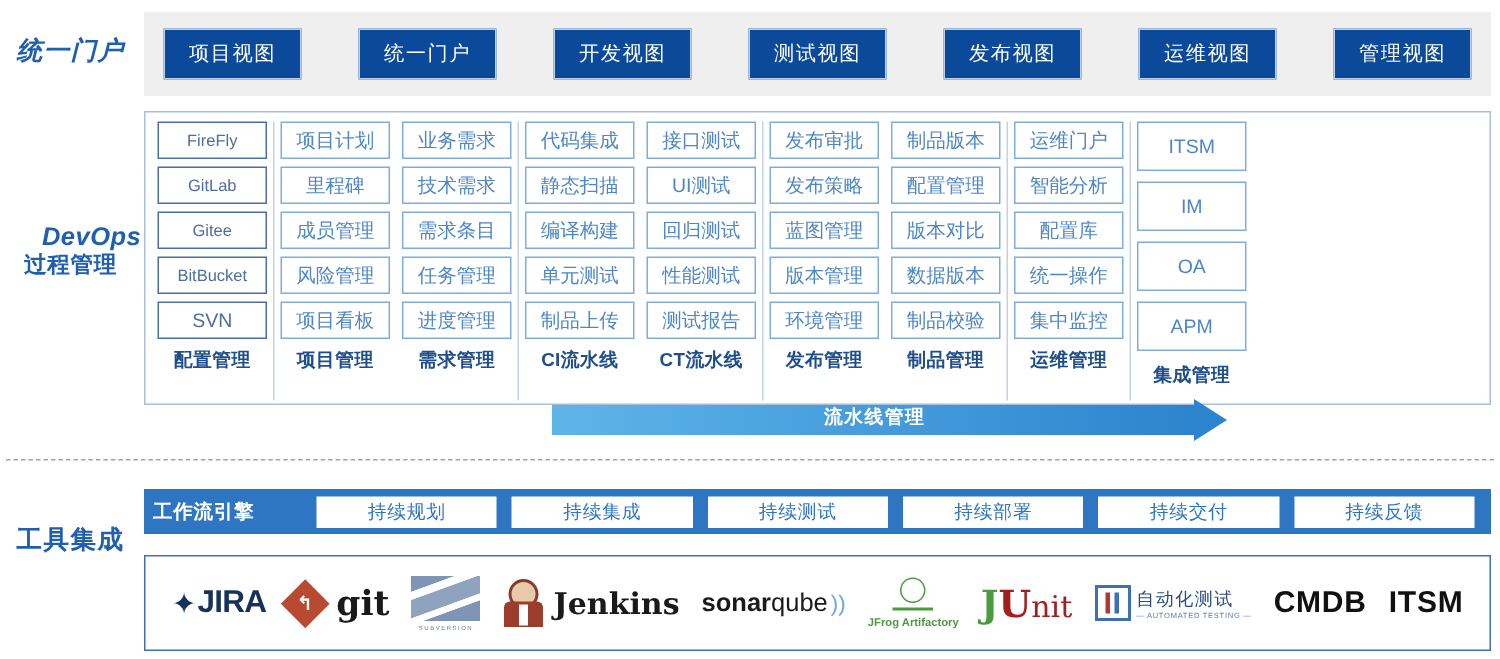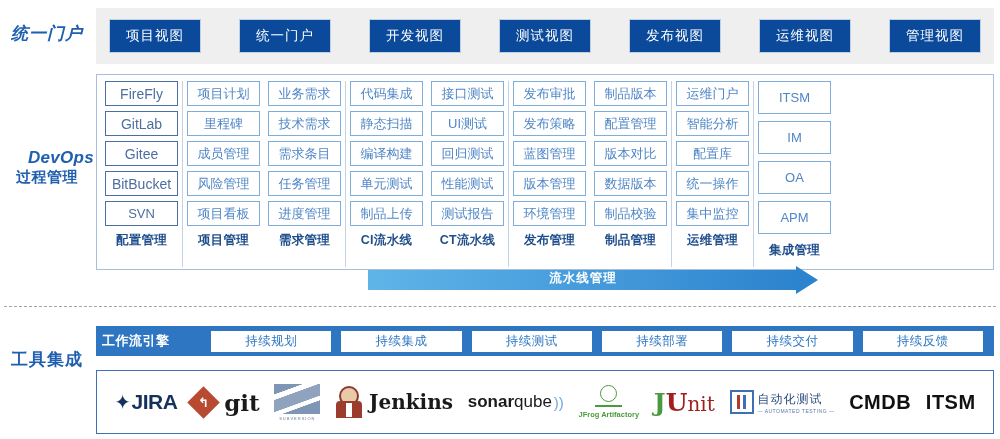--- a/index.html
+++ b/index.html
@@ -67,21 +67,21 @@
     margin-bottom: 5px;
     border: 1.4px solid #7FAEDB;
     color: #4E86C6;
     font-size: 13px;
     display: flex; align-items: center; justify-content: center;
     background: #fff;
     white-space: nowrap;
   }
   .col.dark .cell { border-color: #4A6FA5; color: #4E6E9E; }
   .col.tall .cell { height: 33px; margin-bottom: 7px; }
-  .cell.small { font-size: 14px; }
+  .cell.small { font-size: 11px; }
   .col-title {
     margin-top: 1px;
     font-size: 12.5px; font-weight: bold; color: #1F4E8C;
     letter-spacing: .3px; white-space: nowrap;
   }
 
   
   .pipeline-wrap {
     position: absolute; left: 368px; top: 270px; width: 450px; height: 20px;
   }

